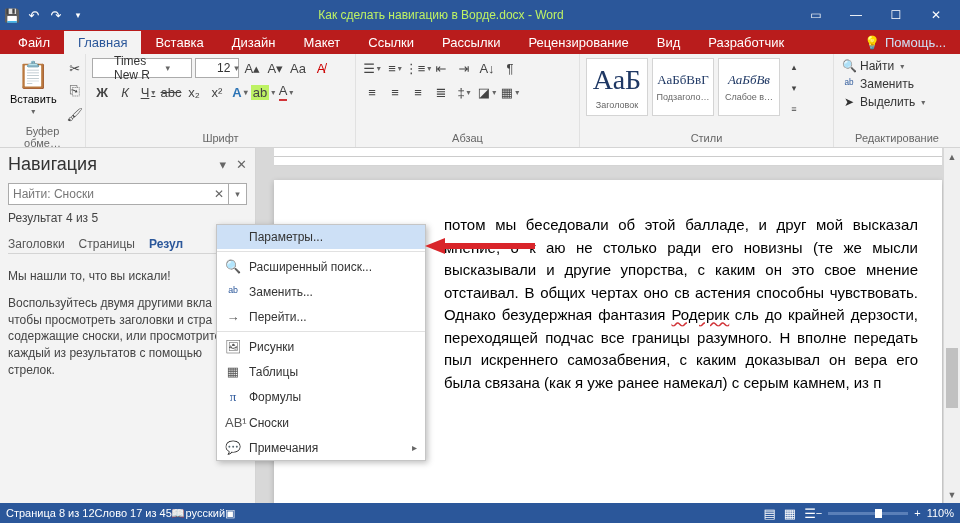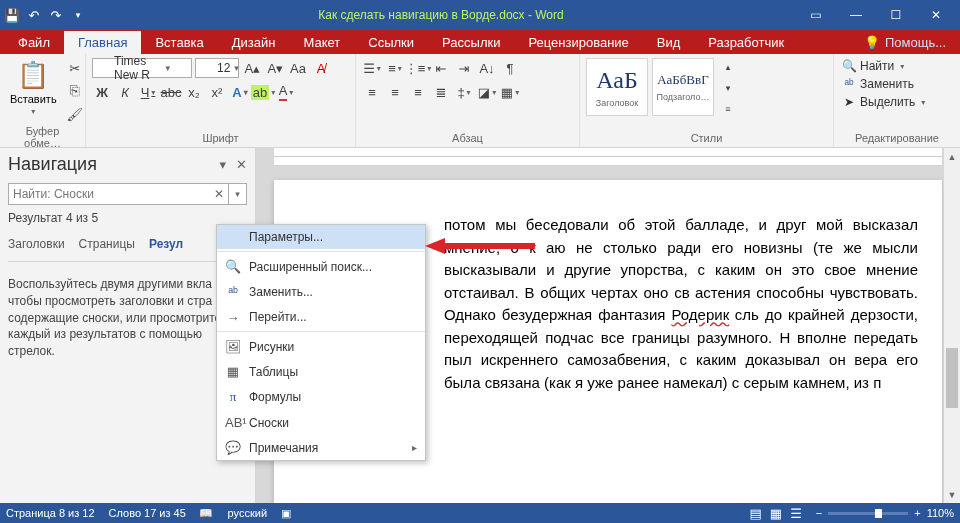--- a/index.html
+++ b/index.html
@@ -34,38 +34,38 @@
 .mini-btn { width: 20px; height: 20px; display: flex; align-items: center; justify-content: center; font-size: 13px; color: #444; border: 1px solid transparent; }
 
 .font-row { display: flex; gap: 3px; align-items: center; }
 .combo { border: 1px solid #ababab; background: #fff; height: 20px; display: flex; align-items: center; padding: 0 21px; font-size: 12px; color:#333; }
 .combo .caret { margin-left: 4px; font-size: 9px; color:#666; }
 
 .style-gal { display: flex; gap: 4px; }
 .style-item { border: 1px solid #d4d4d4; background:#fff; width: 62px; height: 58px; display:flex; flex-direction:column; align-items:center; justify-content:center; gap:4px; }
 .style-item .p1 { font-size: 18px; color:#1f3864; font-family: 'Times New Roman', serif;}
 .style-item .p2 { font-size: 9px; color:#666; }
-.style-item.big .p1 { font-size: 24px; }
+.style-item.big .p1 { font-size: 28px; }
 
 .edit-col { display:flex; flex-direction:column; gap:2px; }
 .edit-col .row { display:flex; align-items:center; gap:4px; font-size:12px; color:#333; padding:1px 2px;}
 .edit-col .ico { font-size:12px; width:14px; text-align:center; }
 .tiny-caret { font-size:8px; color:#666; margin-left:2px;}
 
 
 .nav-pane { position:absolute; left:0; top:148px; width:256px; bottom:20px; background:#f3f3f3; border-right:1px solid #d4d4d4; padding:6px 8px; }
 .nav-head { display:flex; align-items:center; justify-content:space-between; margin-bottom:8px;}
 .nav-head h2 { font-size:18px; font-weight:normal; color:#333; }
 .nav-head .ctl { display:flex; gap:10px; color:#666; font-size:13px;}
 .search-row { display:flex; margin-bottom:6px;}
 .search-box { flex:1; border:1px solid #ababab; background:#fff; height:22px; display:flex; align-items:center; padding:0 4px; font-size:12px; color:#777;}
 .search-box .clear { margin-left:auto; color:#666; font-size:12px; }
 .search-dd { width:18px; height:22px; border:1px solid #ababab; border-left:none; background:#fff; display:flex; align-items:center; justify-content:center; font-size:9px; color:#666;}
 .result-count { font-size:12px; color:#444; margin:6px 0 10px 0;}
-.nav-tabs { display:flex; gap:14px; border-bottom:1px solid #d4d4d4; font-size:12px; padding-bottom:8px;}
+.nav-tabs { display:flex; gap:14px; border-bottom:1px solid #d4d4d4; font-size:12px; padding-bottom:0;}
 .nav-tabs div { color:#555; padding:2px 0;}
 .nav-tabs .act { color:#2b579a; font-weight:bold;}
 .nav-msg { font-size:12px; color:#444; margin-top:14px; line-height:1.4;}
 .nav-msg p { margin-bottom:10px;}
 
 
 .dropdown { position:absolute; left:216px; top:224px; width:210px; background:#fff; border:1px solid #c5c5c5; box-shadow:2px 2px 6px rgba(0,0,0,0.25); z-index:10; font-size:12px;}
 .dropdown .item { display:flex; align-items:center; gap:8px; padding:5px 8px; color:#333;}
 .dropdown .item:hover, .dropdown .item.hov { background:#cde0f6; }
 .dropdown .item .ico { width:16px; text-align:center; color:#555; font-size:13px;}
@@ -81,21 +81,21 @@
 .doc-wrap { position:absolute; left:256px; top:148px; right:0; bottom:20px; background:#d8d8d8; overflow:hidden;}
 .ruler { height:18px; background:#fff; border-bottom:1px solid #d4d4d4; margin:0 18px; position:relative;}
 .ruler::before { content:''; position:absolute; left:0; right:0; top:8px; height:1px; background:#ccc;}
 .page { background:#fff; margin:14px 18px; padding:34px 24px 24px 170px; height:600px; box-shadow:0 2px 6px rgba(0,0,0,0.2); font-family:'Times New Roman', serif; font-size:15px; line-height:1.5; color:#000; text-align:justify;}
 .vscroll { position:absolute; right:0; top:0; bottom:0; width:17px; background:#f0f0f0; border-left:1px solid #d8d8d8;}
 .vscroll .thumb { position:absolute; left:2px; right:2px; top:200px; height:60px; background:#c1c1c1; border-radius:0;}
 .vscroll .ar { position:absolute; left:0; right:0; height:17px; display:flex; align-items:center; justify-content:center; font-size:9px; color:#666;}
 .vscroll .ar.up{top:0;} .vscroll .ar.dn{bottom:0;}
 
 
-.status { position:absolute; left:0; right:0; bottom:0; height:20px; background:#2b579a; color:#fff; display:flex; align-items:center; font-size:11px; padding:0 6px; gap:14px;}
+.status { position:absolute; left:0; right:0; bottom:0; height:20px; background:#2b579a; color:#fff; display:flex; align-items:center; font-size:11px; padding:0 6px; }
 .status .sp { flex:1;}
 .status .views { display:flex; gap:8px; align-items:center;}
 .status .views span { font-size:13px;}
 .status .zoom { display:flex; align-items:center; gap:6px;}
 .status .slider { width:80px; height:3px; background:#5a7fb8; position:relative;}
 .status .slider .th { position:absolute; top:-3px; left:58%; width:7px; height:9px; background:#fff;}
 
 
 .u-red { border-bottom:2px solid #d13438; padding-bottom:1px;}
 .u-yellow { background:#bef264; padding:0 2px;}
@@ -224,20 +224,24 @@
     <div class="group-body">
       <div class="style-gal">
         <div class="style-item big">
             <div class="p1">АаБ</div>
             <div class="p2">Заголовок</div>
           </div>
         <div class="style-item">
             <div class="p1" style="font-size:13px;">АаБбВвГ</div>
             <div class="p2">Подзаголо…</div>
           </div>
+        <div class="style-item">
+            <div class="p1" style="font-size:13px;font-style:italic;">АаБбВв</div>
+            <div class="p2">Слабое в…</div>
+          </div>
       </div>
       <div class="mini-col" style="justify-content:center;">
         <div class="mini-btn" style="height:18px;font-size:9px;">▴</div>
         <div class="mini-btn" style="height:18px;font-size:9px;">▾</div>
         <div class="mini-btn" style="height:18px;font-size:9px;">≡</div>
       </div>
     </div>
     <div class="group-label">Стили</div>
   </div>
 
@@ -279,20 +283,21 @@
     </div>
     <div class="search-dd">▾</div>
   </div>
   <div class="result-count">Результат 4 из 5</div>
   <div class="nav-tabs">
     <div>Заголовки</div>
     <div>Страницы</div>
     <div class="act">Резул</div>
   </div>
   <div class="nav-msg">
+    <p>Мы нашли то, что вы искали!</p>
     <p>Воспользуйтесь двумя другими вкла чтобы просмотреть заголовки и стра содержащие сноски, или просмотрите каждый из результатов с помощью стрелок.</p>
   </div>
 </div>
 
 <div class="dropdown">
   <div class="item hov">
       <span class="ico"></span>
       <span>Параметры...</span>
     </div>
   <div class="sep"></div>

